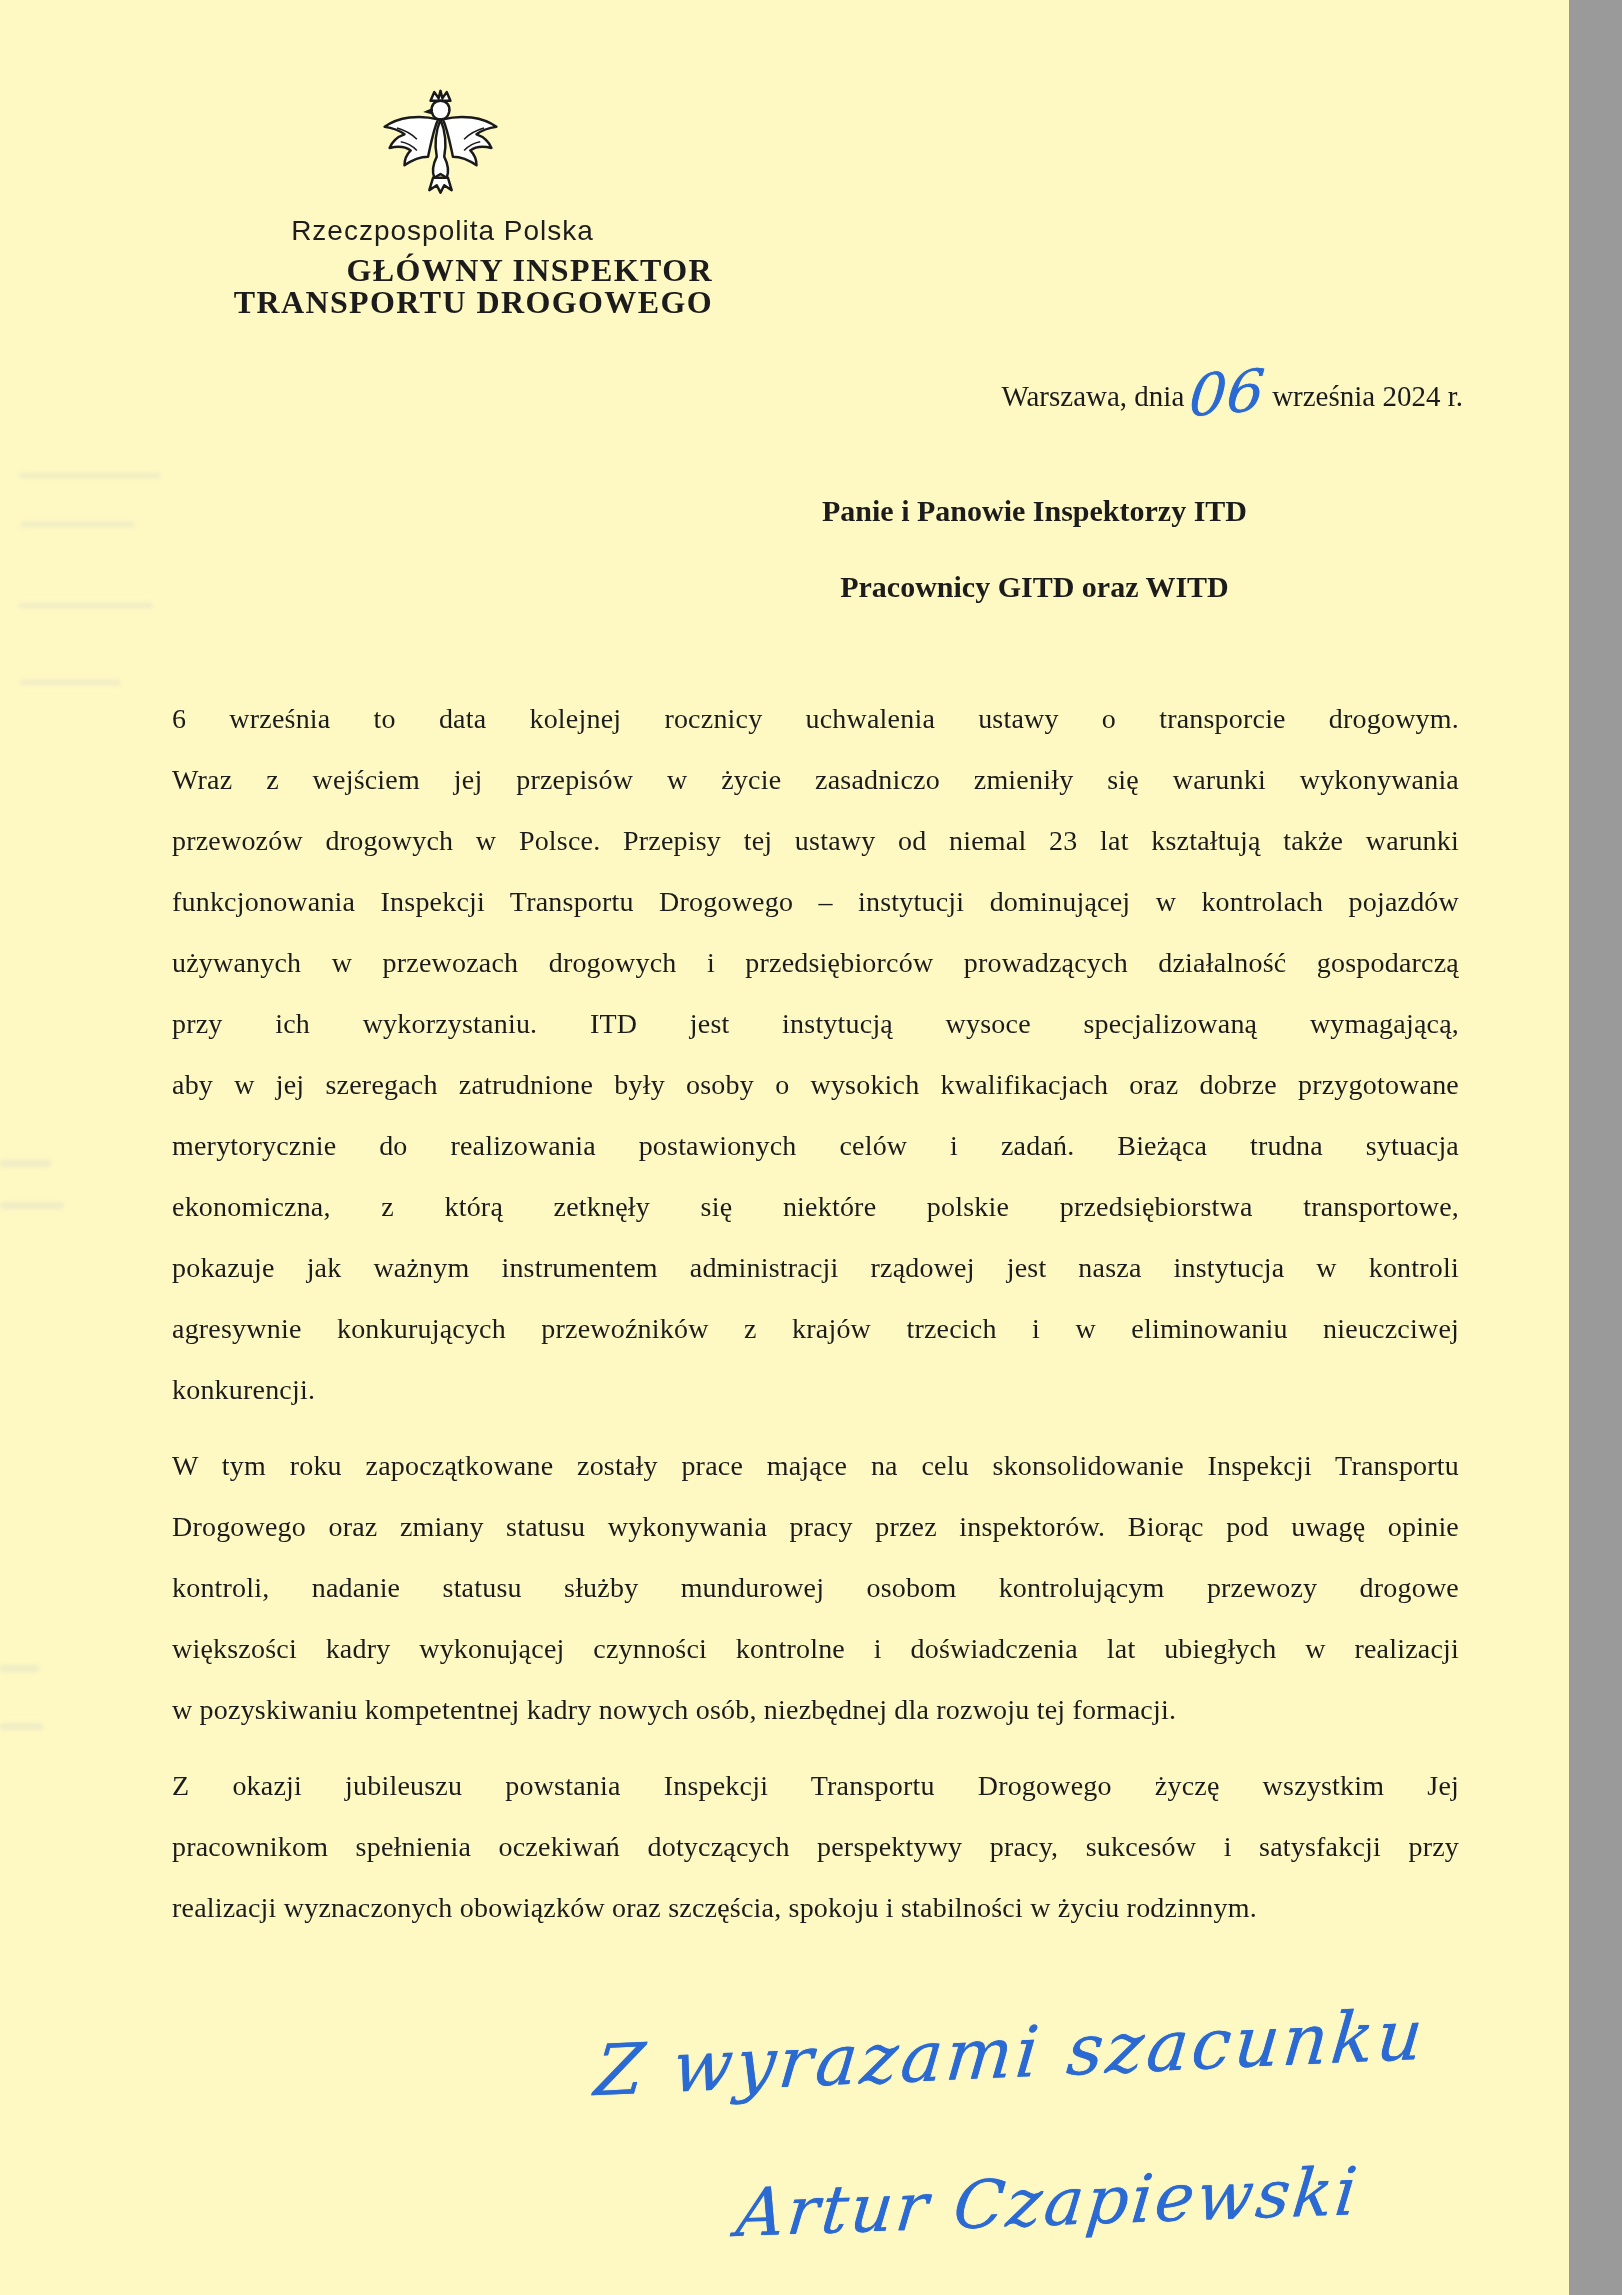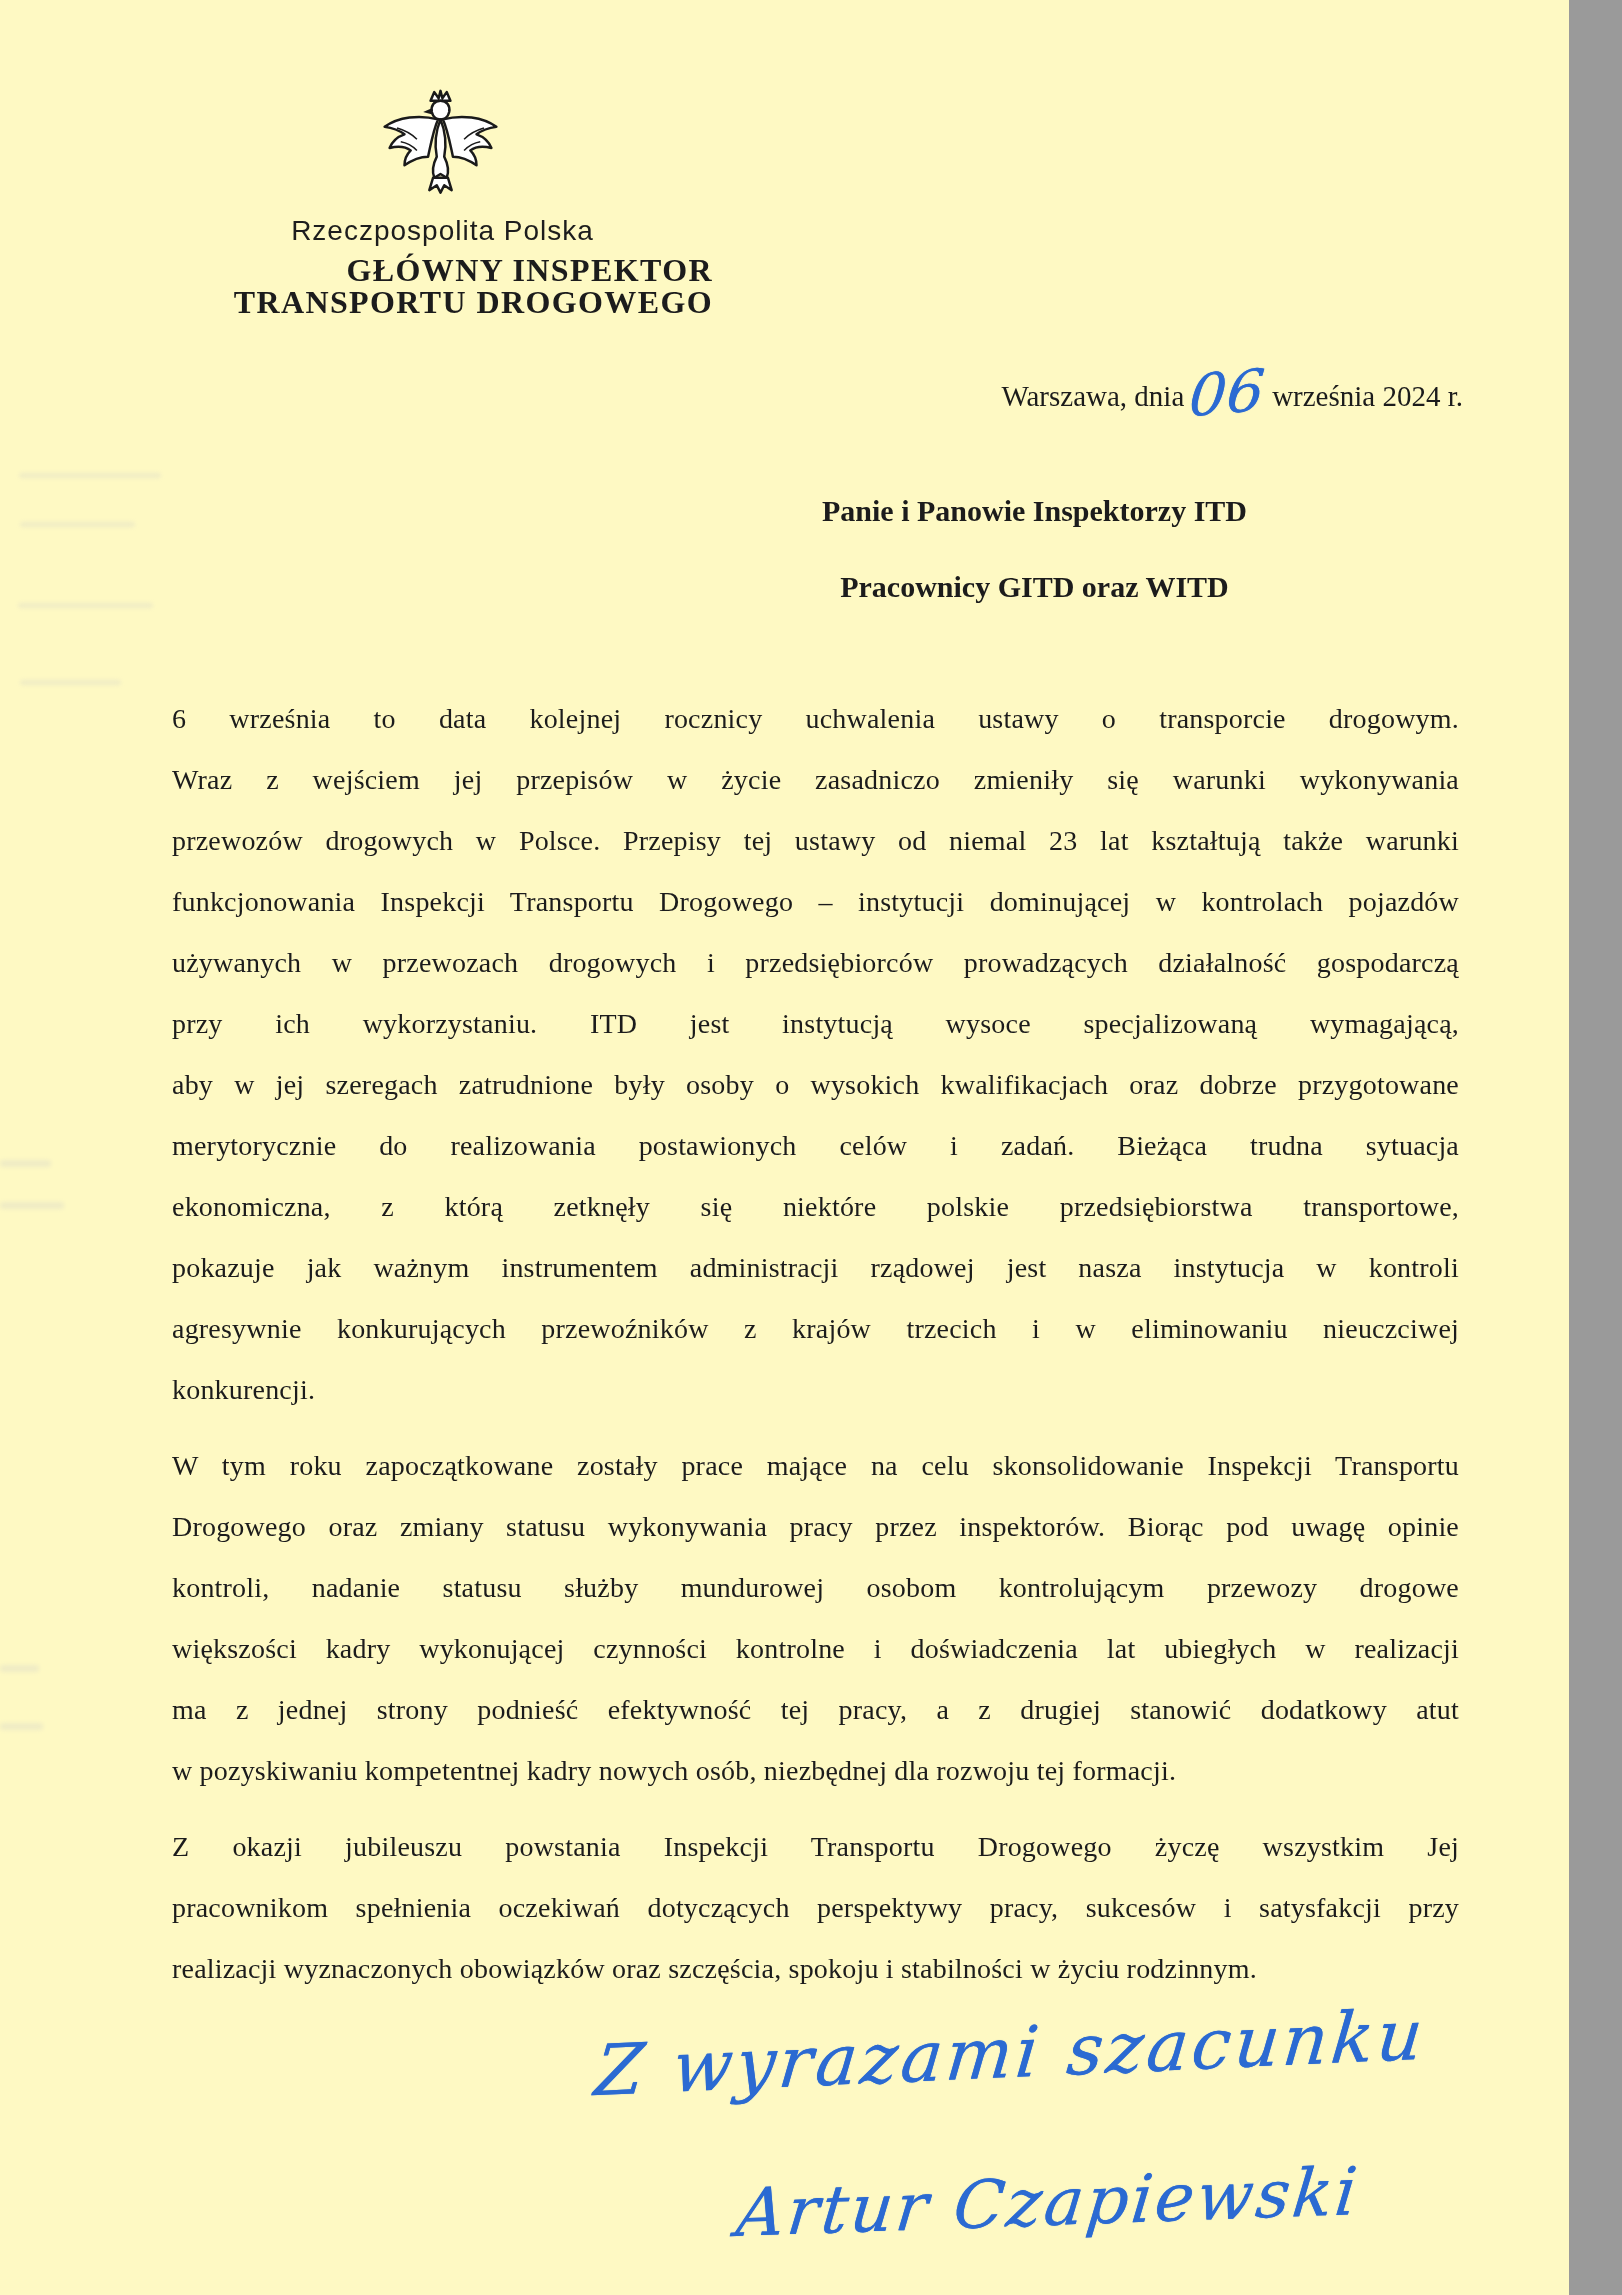--- a/index.html
+++ b/index.html
@@ -164,21 +164,20 @@
         <div class="line">ekonomiczna, z którą zetknęły się niektóre polskie przedsiębiorstwa transportowe,</div>
         <div class="line">pokazuje jak ważnym instrumentem administracji rządowej jest nasza instytucja w kontroli</div>
         <div class="line">agresywnie konkurujących przewoźników z krajów trzecich i w eliminowaniu nieuczciwej</div>
         <div class="line lastline">konkurencji.</div>
       </div>
       <div class="para">
         <div class="line">W tym roku zapoczątkowane zostały prace mające na celu skonsolidowanie Inspekcji Transportu</div>
         <div class="line">Drogowego oraz zmiany statusu wykonywania pracy przez inspektorów. Biorąc pod uwagę opinie</div>
         <div class="line">kontroli, nadanie statusu służby mundurowej osobom kontrolującym przewozy drogowe</div>
         <div class="line">większości kadry wykonującej czynności kontrolne i doświadczenia lat ubiegłych w realizacji</div>
-        <div class="line">ma z jednej strony podnieść efektywność tej pracy, a z drugiej stanowić dodatkowy atut</div>
         <div class="line lastline">w pozyskiwaniu kompetentnej kadry nowych osób, niezbędnej dla rozwoju tej formacji.</div>
       </div>
       <div class="para">
         <div class="line">Z okazji jubileuszu powstania Inspekcji Transportu Drogowego życzę wszystkim Jej</div>
         <div class="line">pracownikom spełnienia oczekiwań dotyczących perspektywy pracy, sukcesów i satysfakcji przy</div>
         <div class="line lastline">realizacji wyznaczonych obowiązków oraz szczęścia, spokoju i stabilności w życiu rodzinnym.</div>
       </div>
     </div>
 
   <div class="sig-closing">Z wyrazami szacunku</div>

